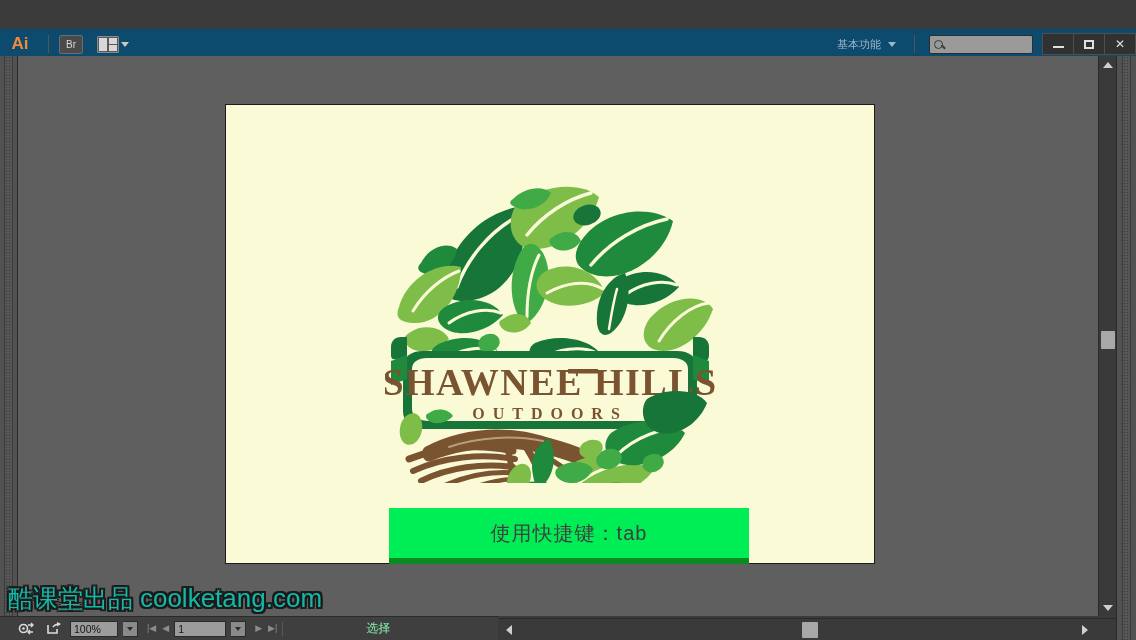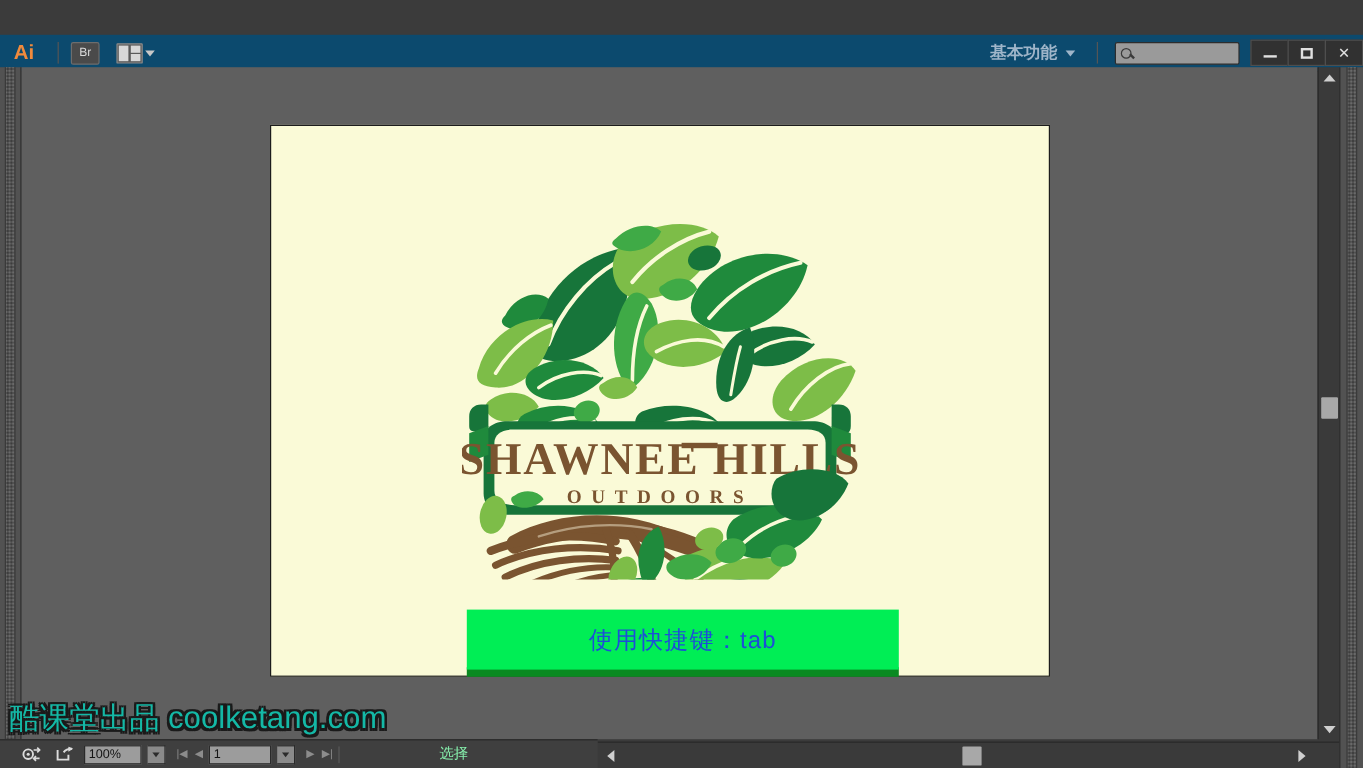--- a/index.html
+++ b/index.html
@@ -56,21 +56,21 @@
   }
   .caret-down {
     width: 0; height: 0; border-left: 4px solid transparent;
     border-right: 4px solid transparent; border-top: 5px solid #c8c8c8;
   }
   .mb-right {
     margin-left: auto; display: flex; align-items: center; height: 31px;
   }
   .workspace-sel {
     display: flex; align-items: center; gap: 7px;
-    color: #9fb5c9; font-size: 14px; padding: 0 10px; font-weight: bold;
+    color: #9fb5c9; font-size: 11px; padding: 0 10px;
   }
   .workspace-sel .caret-down { border-top-color: #9fb5c9; }
   .search-box {
     width: 104px; height: 19px; background: #9a9a9a;
     border: 1px solid #2d2d2d; border-radius: 2px;
     display: flex; align-items: center; padding-left: 4px; margin: 0 6px;
   }
   .search-glyph {
     width: 9px; height: 9px; border: 1.5px solid #3a3a3a;
     border-radius: 50%; position: relative;
@@ -152,21 +152,21 @@
   .callout-shadow {
     position: absolute; left: 0; top: 48px; width: 360px; height: 8px;
     background: #0a8a21;
   }
   .callout-body {
     position: absolute; left: 0; top: 0; width: 360px; height: 50px;
     background: #00ee55;
     display: flex; align-items: center; justify-content: center;
   }
   .callout-text {
-    color: #1d4ed8; font-size: 20px; letter-spacing: 1px;
+    color: #404040; font-size: 20px; letter-spacing: 1px;
   }
 
   
   .vscroll {
     position: absolute; right: 20px; top: 56px;
     width: 18px; height: 560px;
     background: #3a3a3a; border-left: 1px solid #2a2a2a;
   }
   .vs-arrow {
     position: absolute; left: 0; width: 18px; height: 17px;

